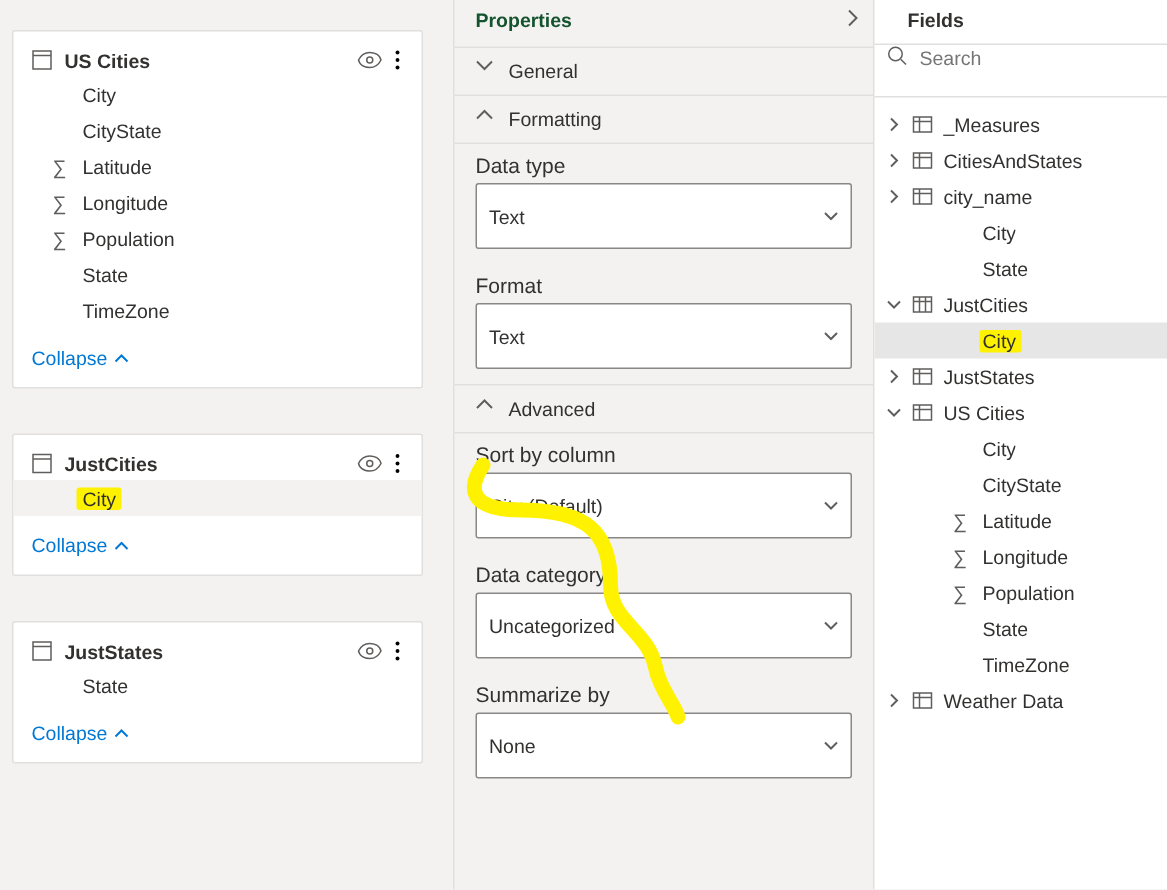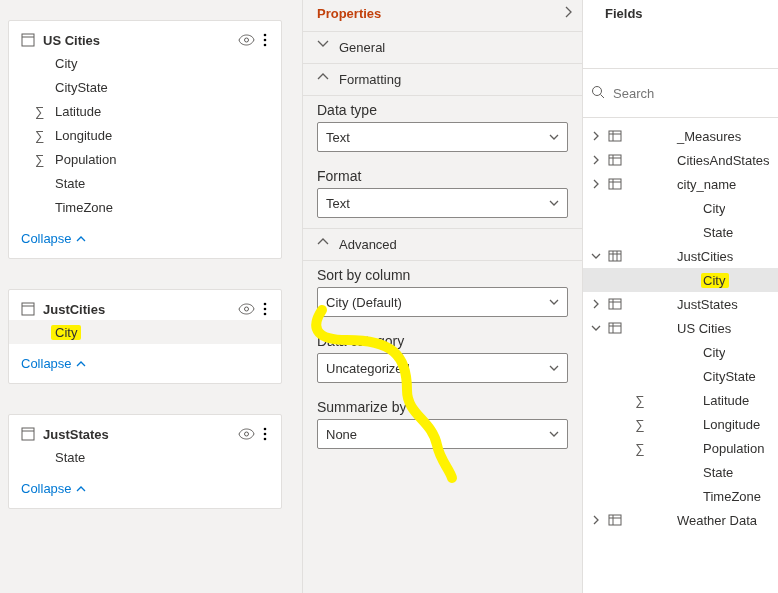--- a/index.html
+++ b/index.html
@@ -97,21 +97,21 @@
     border-left: 1px solid #e1dfdd;
     padding: 0 0 12px 0;
     overflow: visible;
   }
   .mid-header {
     display: flex;
     align-items: center;
     justify-content: space-between;
     padding: 6px 10px 10px 14px;
     font-weight: 600;
-    color: #c2410c;
+    color: #14532d;
   }
   .section-row {
     display: flex;
     align-items: flex-start;
     padding: 8px 14px;
     color: #323130;
     gap: 10px;
   }
   .section-row .chev {
     color: #605e5c;
@@ -129,21 +129,21 @@
     color: #323130;
     margin-bottom: 4px;
   }
   .select {
     display: flex;
     align-items: center;
     justify-content: space-between;
     background: #fff;
     border: 1px solid #8a8886;
     border-radius: 2px;
-    height: 30px;
+    height: 44px;
     padding: 0 8px;
     color: #323130;
   }
   .select .chev {
     color: #605e5c;
     display: inline-flex;
   }
 
   
   .col-right {
@@ -153,27 +153,26 @@
     display: flex;
     flex-direction: column;
   }
   .right-header {
     font-weight: 600;
     padding: 6px 10px 8px 22px;
     color: #323130;
   }
   .search {
     display: flex;
-    align-items: center;
+    align-items: flex-start;
     border-top: 1px solid #e1dfdd;
     border-bottom: 1px solid #e1dfdd;
-    height: 50px;
+    height: 36px;
     padding: 0 8px;
     gap: 6px;
-    margin-top: 39px;
   }
   .search input {
     border: none;
     outline: none;
     font: inherit;
     flex: 1;
     min-width: 0;
     color: #605e5c;
   }
   .tree {
@@ -182,21 +181,21 @@
   }
   .tree-row {
     display: flex;
     align-items: center;
     height: 24px;
     padding: 0 4px;
     gap: 4px;
   }
   .tree-row .twisty { width: 14px; color:#605e5c; display:inline-flex; justify-content:center;}
   .tree-row .ticon { width: 16px; display:inline-flex; color:#605e5c; justify-content:center;}
-  .tree-row .tlabel { padding-left: 2px; white-space: nowrap; overflow:hidden; text-overflow:ellipsis;margin-left:48px;}
+  .tree-row .tlabel { padding-left: 2px; white-space: nowrap; overflow:hidden; text-overflow:ellipsis;}
   .tree-row.depth1 { padding-left: 6px; }
   .tree-row.depth2 { padding-left: 30px; }
   .tree-row.depth2 .ticon { width: 18px; }
   .tree-row.selected { background: #e6e6e6; }
 
   .hl {
     background: #fff200;
     padding: 0 4px;
     border-radius: 2px;
   }

